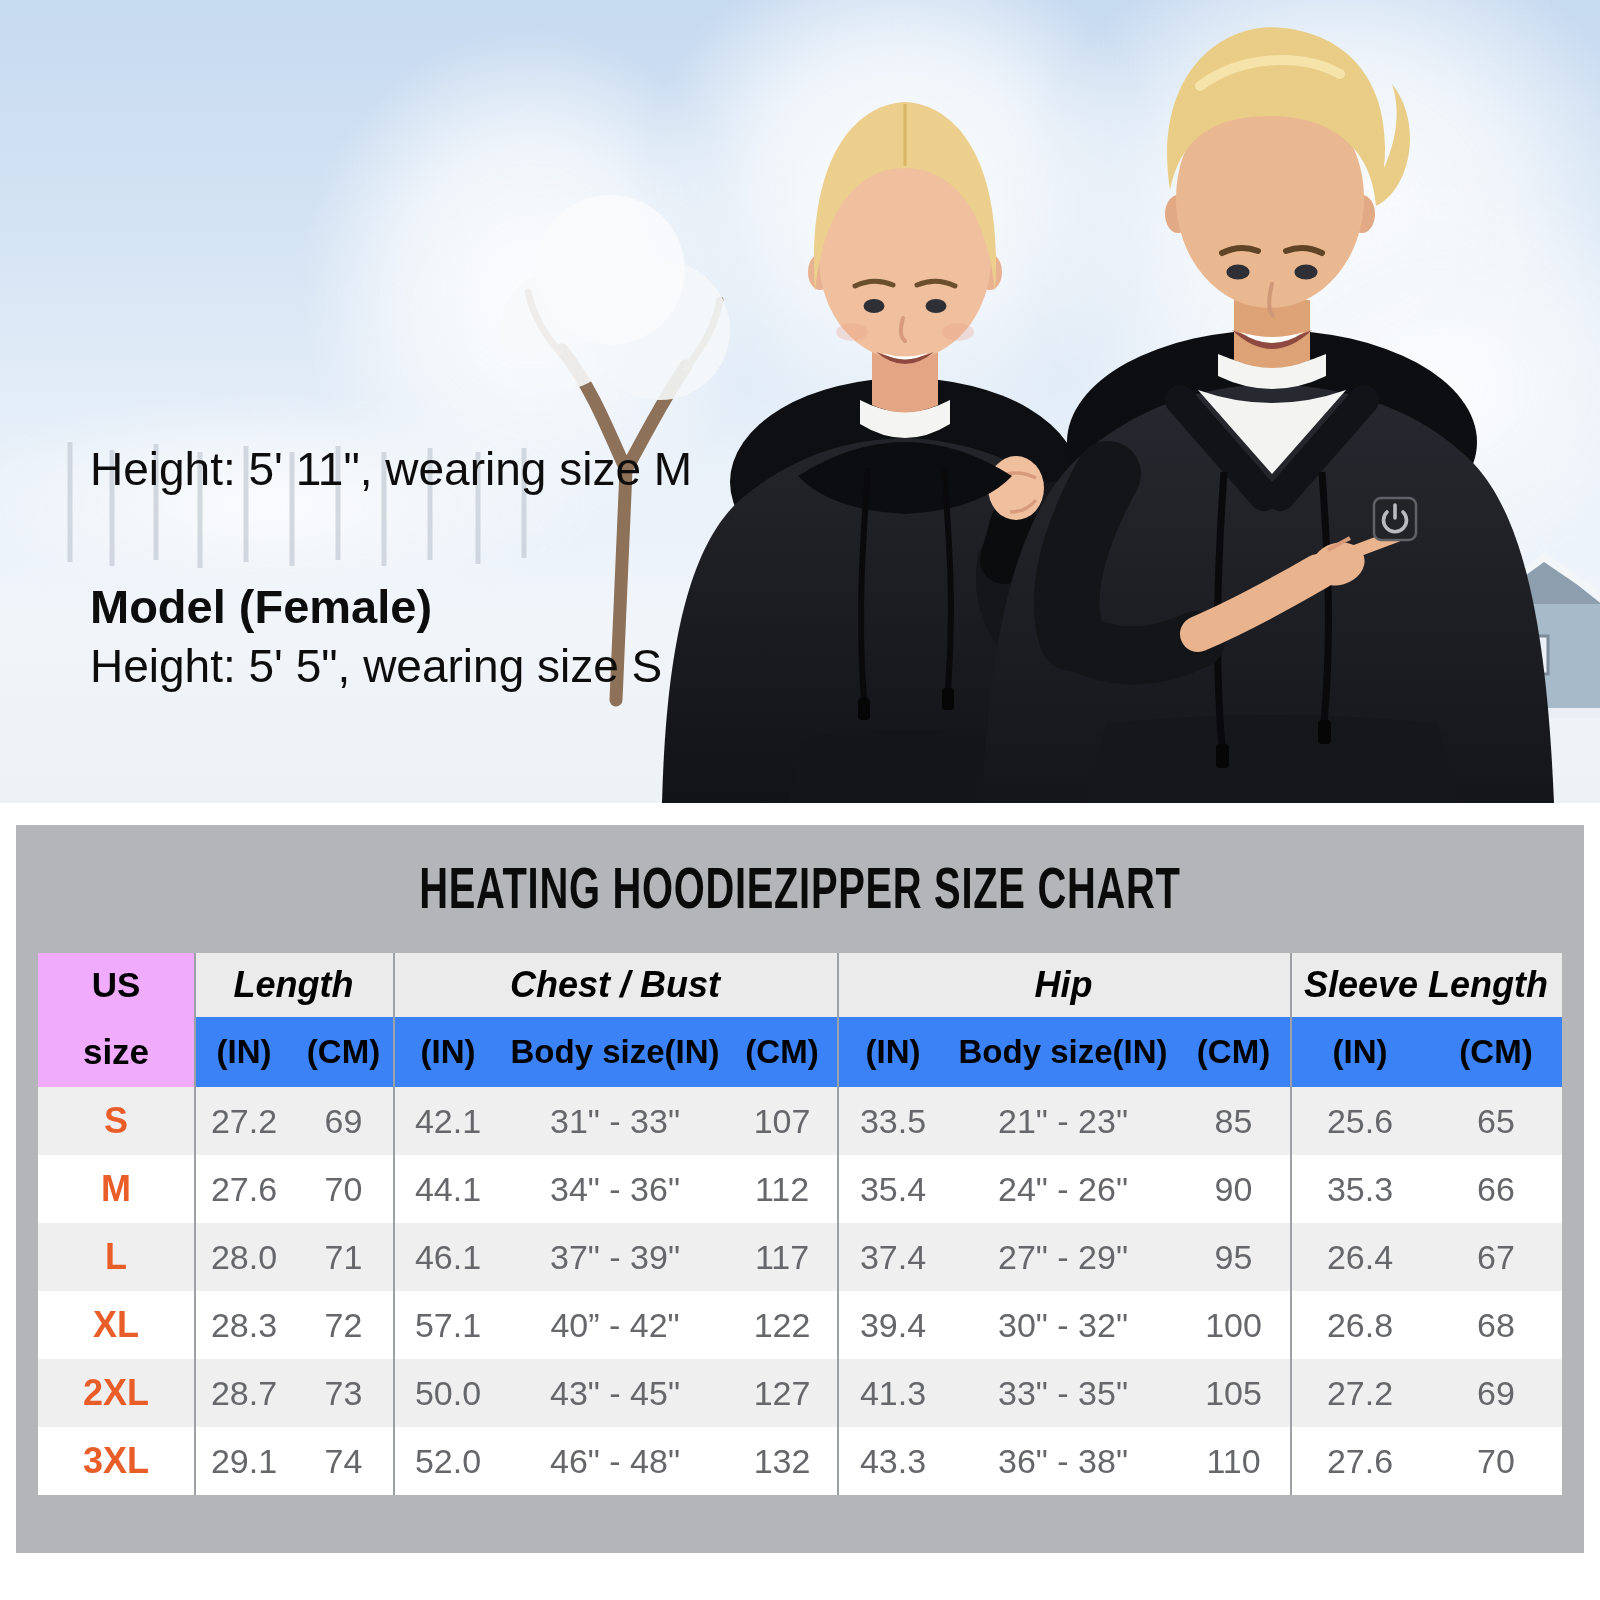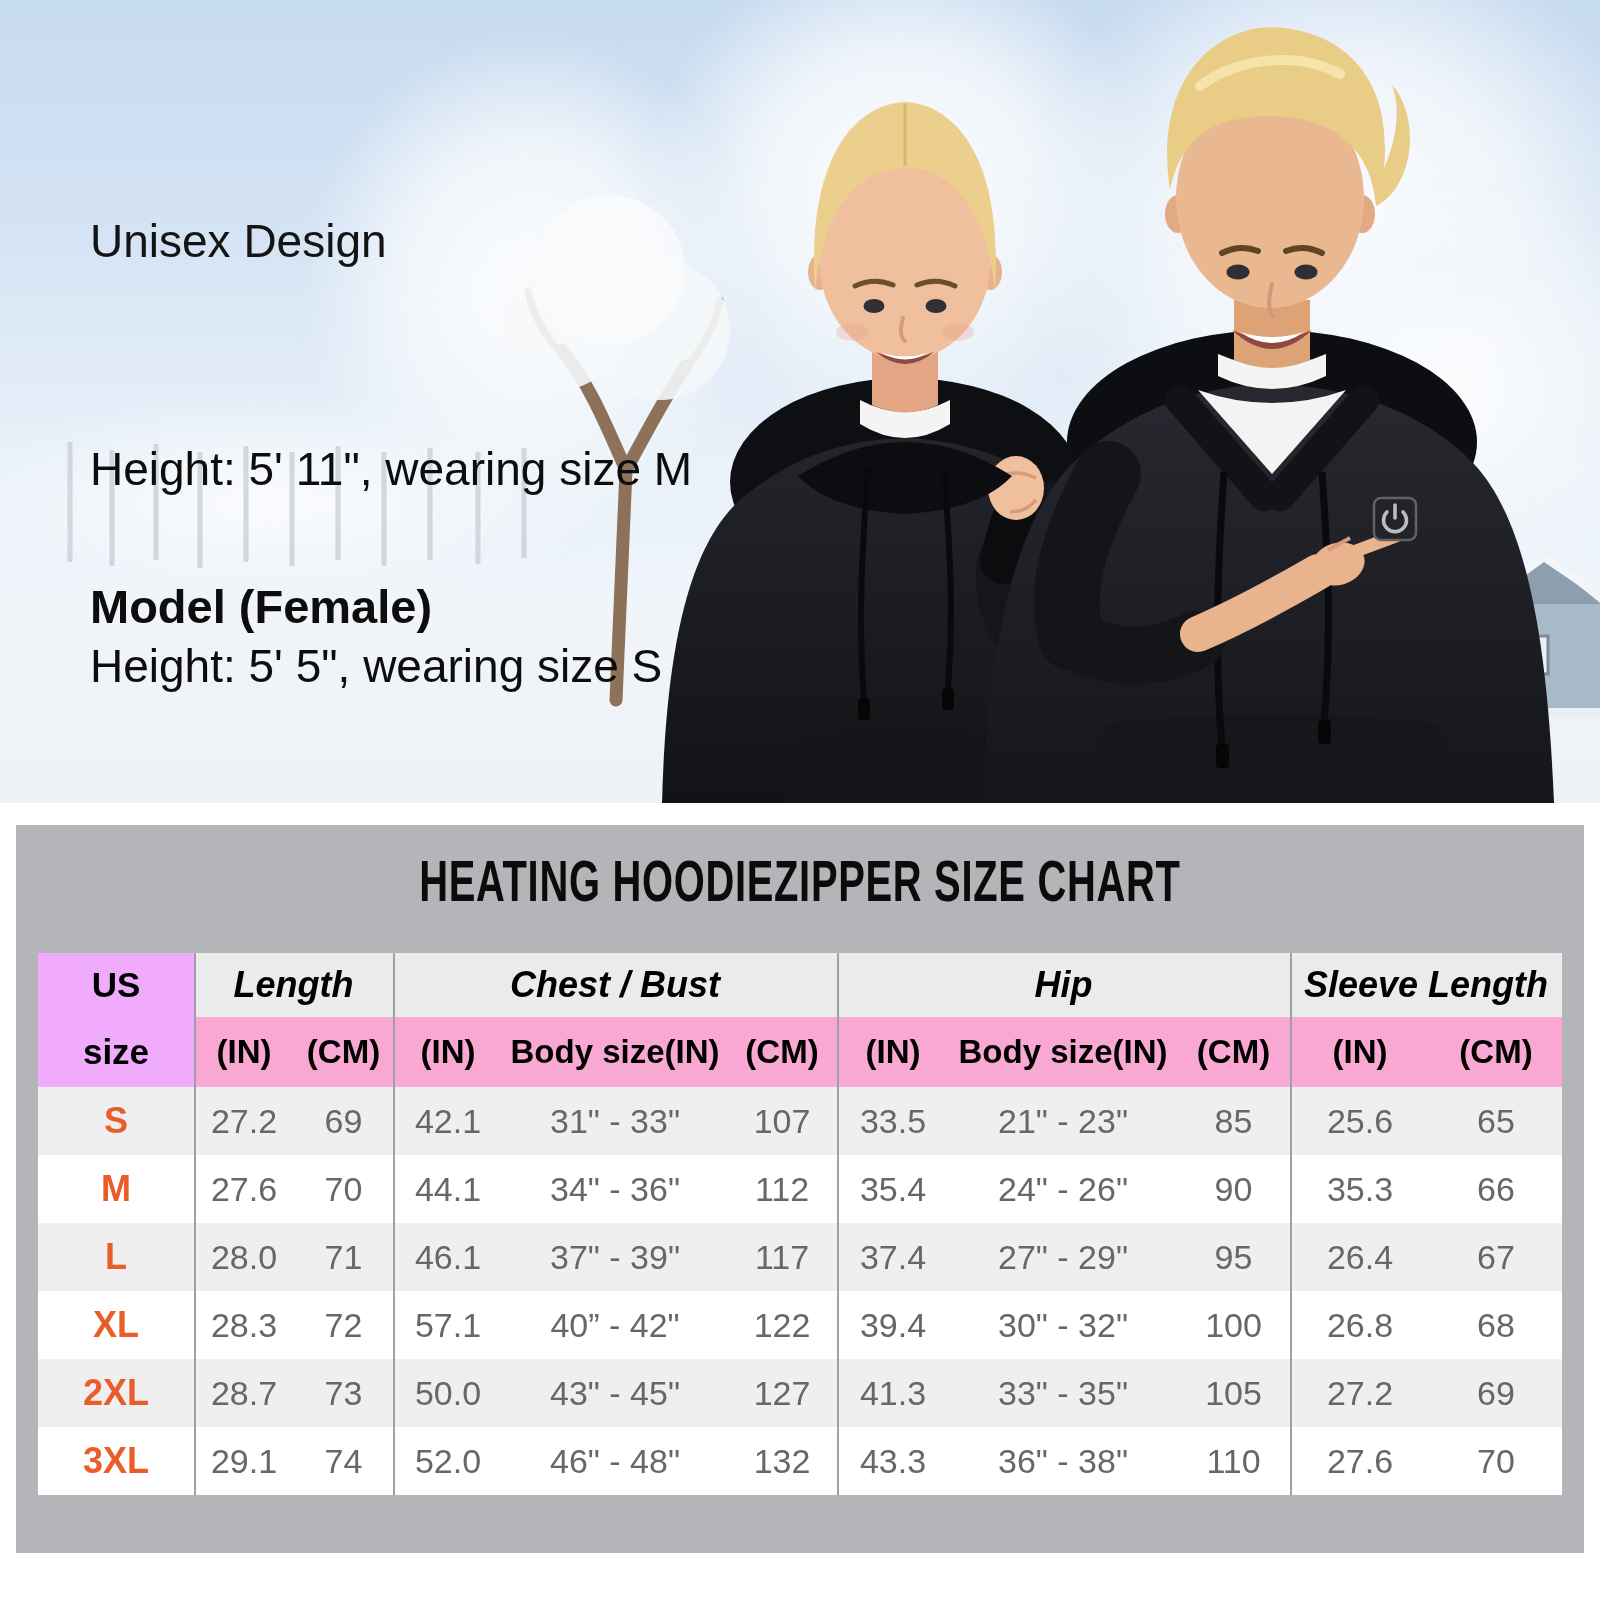--- a/index.html
+++ b/index.html
@@ -26,35 +26,35 @@
   .hero-sub{position:absolute;left:90px;top:214px;margin:0;color:#141414;
             font-size:46px;font-weight:400;}
   .model-block{position:absolute;left:90px;color:#0d0d0d;}
   .model-block.male{top:440px;}
   .model-block.female{top:552px;margin-top:26px;}
   .model-label{margin:0;font-size:47px;font-weight:700;line-height:1.25;}
   .model-line{margin:0;font-size:46px;font-weight:400;line-height:1.3;}
 
   
   .panel{position:absolute;left:16px;top:825px;width:1568px;height:728px;background:#b3b5b8;}
-  .panel-title{margin:0;padding-top:24px;text-align:center;color:#0b0b0b;
+  .panel-title{margin:0;padding-top:31px;text-align:center;color:#0b0b0b;
                font-size:57px;font-weight:700;line-height:1.15;white-space:nowrap;}
   .panel-title .cond{display:inline-block;transform:scaleX(.70);transform-origin:50% 50%;letter-spacing:1px;}
 
   .size-table{position:absolute;left:22px;top:128px;display:grid;
               grid-template-columns:156px 100px 99px 110px 224px 110px 112px 228px 113px 140px 132px;
               grid-template-rows:64px 70px repeat(6,68px);}
   .trow{display:contents;}
   .tc{display:flex;align-items:center;justify-content:center;background:#fff;
       font-size:34px;color:#66676a;white-space:nowrap;}
   .us-head{grid-row:span 2;display:grid;grid-template-rows:64px 70px;align-items:center;
            justify-items:center;background:#f0abfc;color:#000;font-weight:700;font-size:35px;}
   .gh{background:#ebebec;color:#000;font-weight:700;font-size:36px;font-style:italic;}
   .sp2{grid-column:span 2;} .sp3{grid-column:span 3;}
-  .sh{background:#f9a8d4;color:#000;font-weight:700;font-size:33px;}
+  .sh{background:#3b82f6;color:#000;font-weight:700;font-size:33px;}
   .gl{box-shadow:inset 2px 0 0 #9da0a4;}
   .r-odd .tc{background:#efeff0;}
   .r-even .tc{background:#ffffff;}
   .size-label{font-weight:700;font-size:36px;color:var(--accent,#e95d28);}
 </style>
 </head>
 <body>
 
 <div class="page">
 
@@ -168,21 +168,20 @@
         <g>
           <rect x="1374" y="498" width="42" height="42" rx="7" fill="#222327" stroke="#606268" stroke-width="2.5"></rect>
           <g>
             <path d="M1387,512 A11.5 11.5 0 1 0 1403,512" stroke="#b9bbc0" stroke-width="3.6" fill="none" stroke-linecap="round"></path>
             <path d="M1395,505 L1395,518" stroke="#b9bbc0" stroke-width="3.6" stroke-linecap="round"></path>
           </g>
         </g>
       </g>
     </svg>
 
-    <p class="hero-sub">Unisex Design</p>
 
     <div class="model-block male">
       <p class="model-line">Height: 5' 11", wearing size M</p>
     </div>
     <div class="model-block female">
       <p class="model-label">Model (Female)</p>
       <p class="model-line">Height: 5' 5", wearing size S</p>
     </div>
   </section>
 

